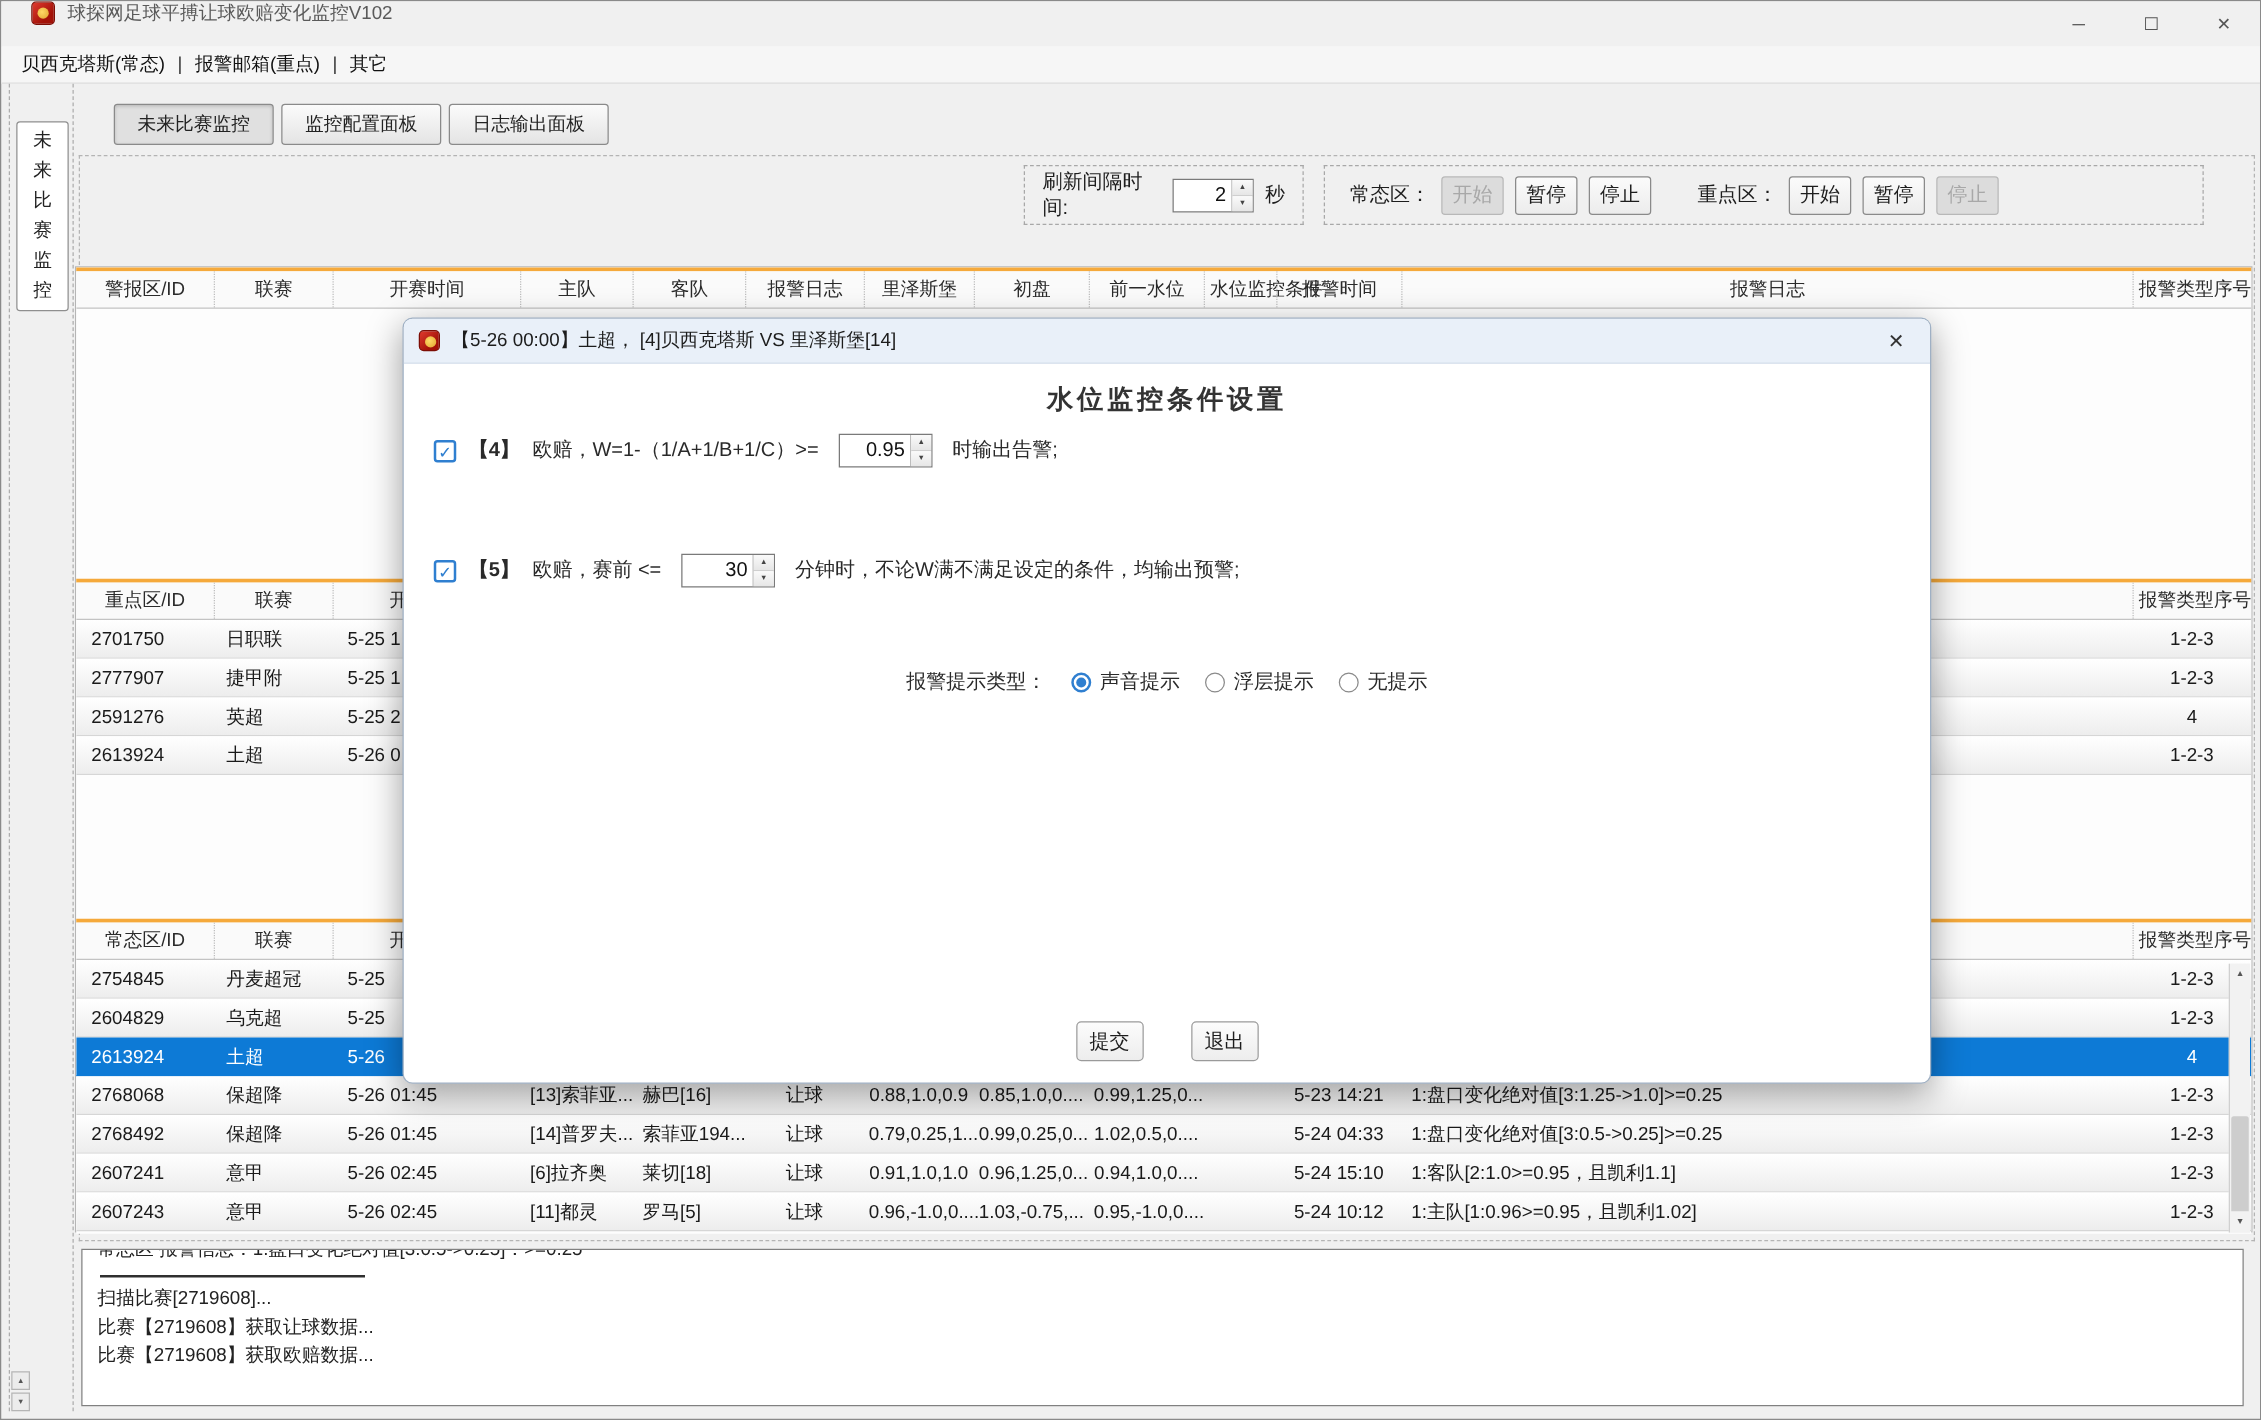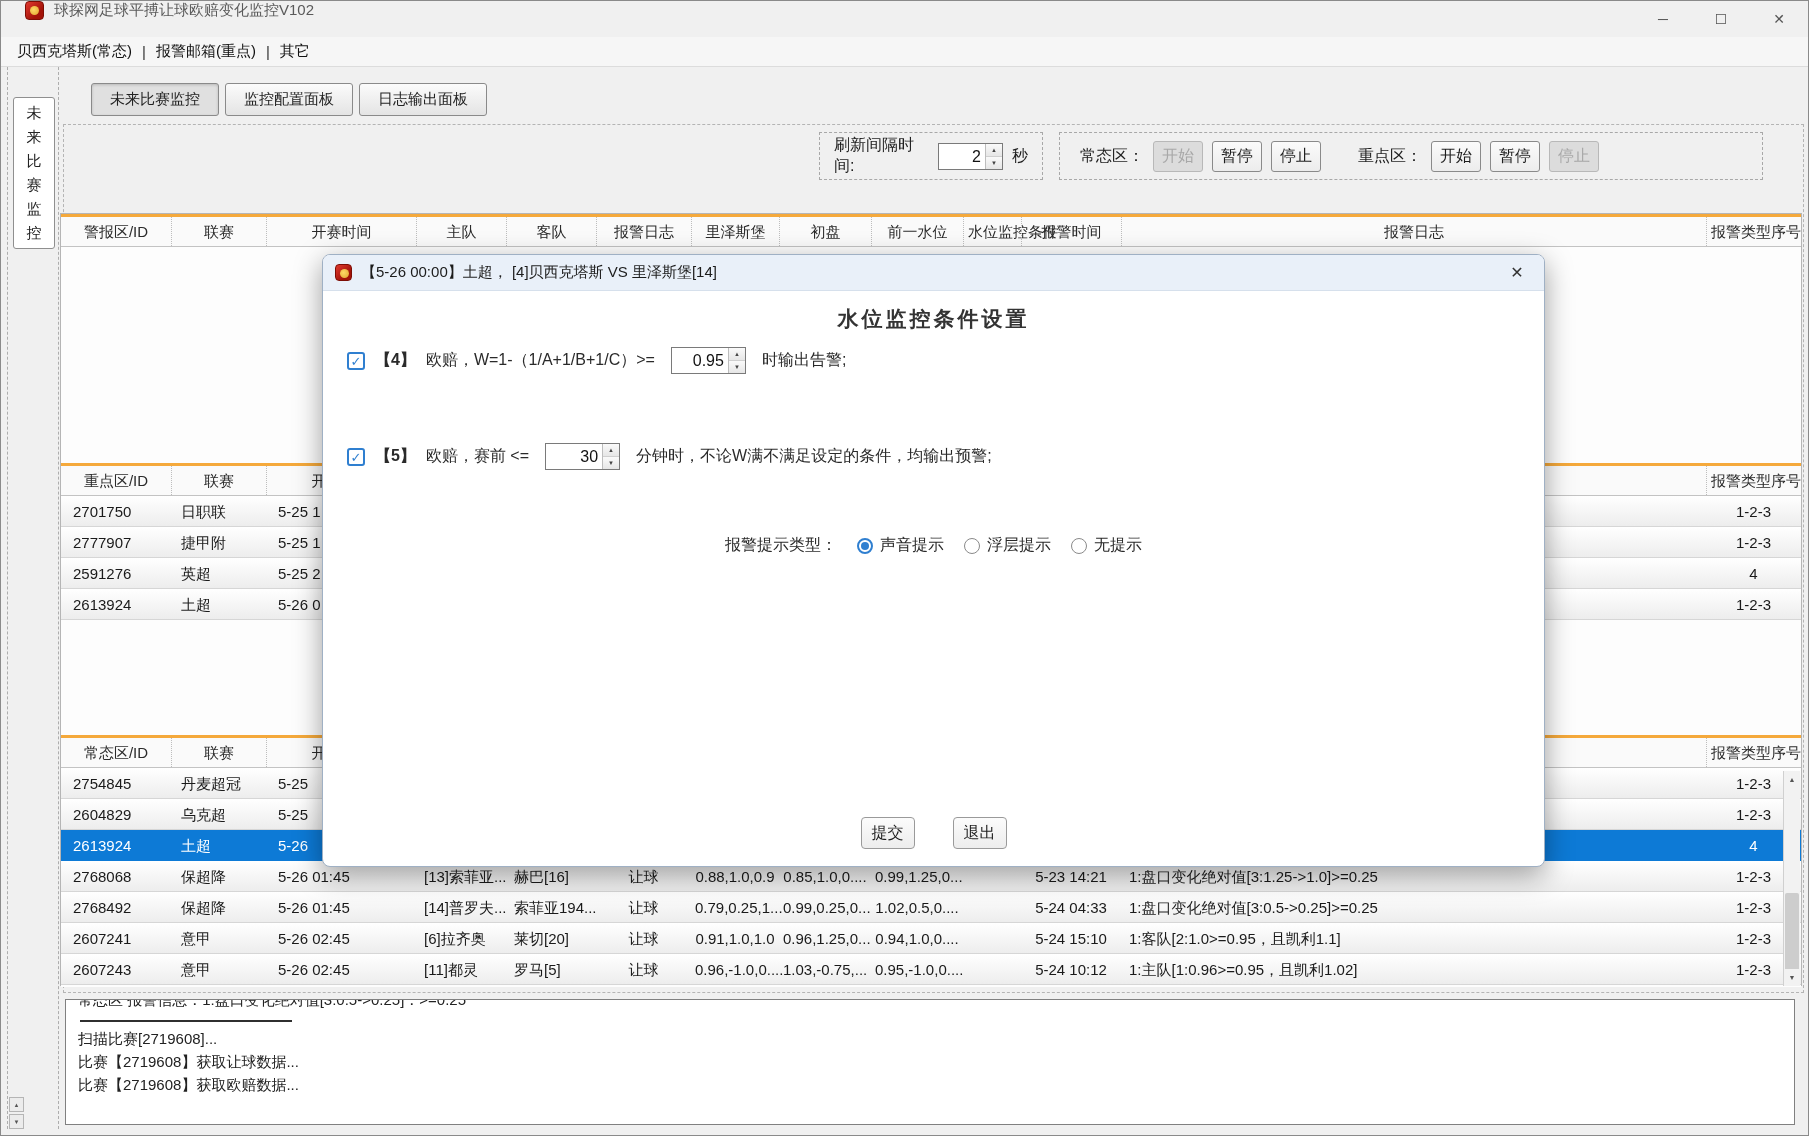--- a/index.html
+++ b/index.html
@@ -354,21 +354,21 @@
           <span class="cell" style="width: 58px; text-align: center;"></span>
           <span class="cell" style="width: 100px; text-align: center;">5-24 04:33</span>
           <span class="cell" style="width: 585px; text-align: left; padding-left: 8px;">1:盘口变化绝对值[3:0.5-&gt;0.25]&gt;=0.25</span>
           <span class="cell" style="width: 95px; text-align: center;">1-2-3</span>
         </div>
         <div class="trow">
           <span class="cell" style="width: 110px; text-align: left; padding-left: 12px;">2607241</span>
           <span class="cell" style="width: 95px; text-align: left; padding-left: 10px;">意甲</span>
           <span class="cell" style="width: 150px; text-align: left; padding-left: 12px;">5-26 02:45</span>
           <span class="cell" style="width: 90px; text-align: left; padding-left: 8px;">[6]拉齐奥</span>
-          <span class="cell" style="width: 90px; text-align: left; padding-left: 8px;">莱切[20]</span>
+          <span class="cell" style="width: 90px; text-align: left; padding-left: 8px;">莱切[18]</span>
           <span class="cell" style="width: 95px; text-align: center;">让球</span>
           <span class="cell" style="width: 88px; text-align: center;">0.91,1.0,1.0</span>
           <span class="cell" style="width: 92px; text-align: center;">0.96,1.25,0...</span>
           <span class="cell" style="width: 92px; text-align: center;">0.94,1.0,0....</span>
           <span class="cell" style="width: 58px; text-align: center;"></span>
           <span class="cell" style="width: 100px; text-align: center;">5-24 15:10</span>
           <span class="cell" style="width: 585px; text-align: left; padding-left: 8px;">1:客队[2:1.0&gt;=0.95，且凯利1.1]</span>
           <span class="cell" style="width: 95px; text-align: center;">1-2-3</span>
         </div>
         <div class="trow">

